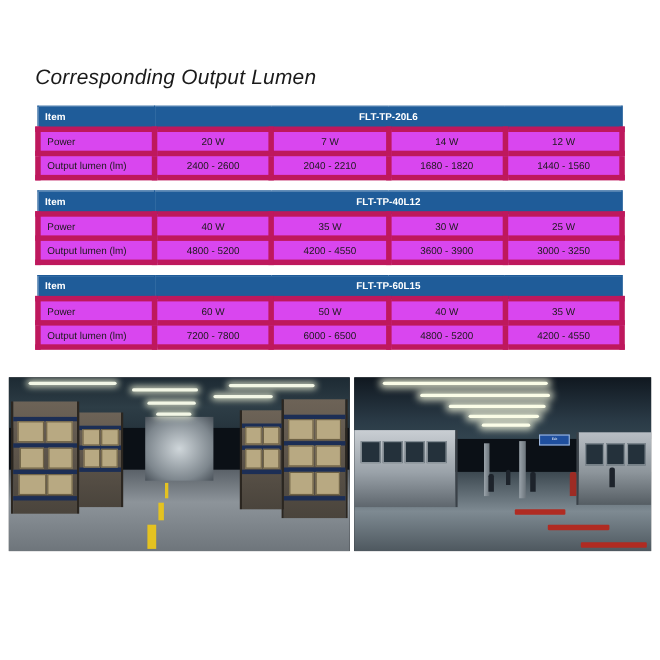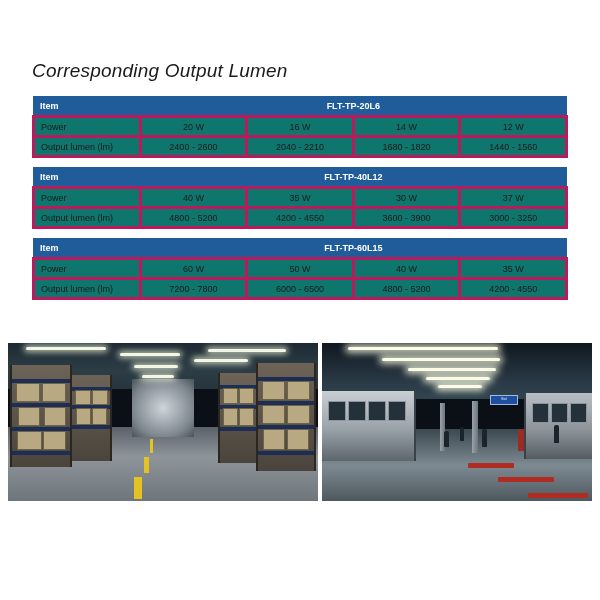--- a/index.html
+++ b/index.html
@@ -35,28 +35,28 @@
     margin: 0 0 14px 16px;
     font-weight: normal;
   }
   table.lumen {
     border-collapse: collapse;
     width: 536px;
     margin: 0 0 9px 16px;
     table-layout: fixed;
   }
   table.lumen td, table.lumen th {
-    border: 3px solid #be185d;
+    border: 5px solid #be185d;
     font-size: 9px;
     color: #1a1a1a;
     height: 17px;
     padding: 0 6px;
     font-weight: normal;
     text-align: center;
-    background: #0f766e;
+    background: #d946ef;
     white-space: nowrap;
   }
   table.lumen tr.header th {
     background: #1f5c99;
     color: #ffffff;
     font-weight: bold;
     border: 1px solid #1f5c99;
     font-size: 9px;
     height: 18px;
   }
@@ -192,21 +192,21 @@
 
     <table class="lumen">
       <tbody>
           <tr class="header">
         <th class="item-cell">Item</th>
         <th colspan="4">FLT-TP-20L6</th>
       </tr>
       <tr>
         <td class="label">Power</td>
         <td>20 W</td>
-        <td>16 W</td>
+        <td>7 W</td>
         <td>14 W</td>
         <td>12 W</td>
       </tr>
       <tr>
         <td class="label">Output lumen (lm)</td>
         <td>2400 - 2600</td>
         <td>2040 - 2210</td>
         <td>1680 - 1820</td>
         <td>1440 - 1560</td>
       </tr>
@@ -217,21 +217,21 @@
       <tbody>
           <tr class="header">
         <th class="item-cell">Item</th>
         <th colspan="4">FLT-TP-40L12</th>
       </tr>
       <tr>
         <td class="label">Power</td>
         <td>40 W</td>
         <td>35 W</td>
         <td>30 W</td>
-        <td>37 W</td>
+        <td>25 W</td>
       </tr>
       <tr>
         <td class="label">Output lumen (lm)</td>
         <td>4800 - 5200</td>
         <td>4200 - 4550</td>
         <td>3600 - 3900</td>
         <td>3000 - 3250</td>
       </tr>
     </tbody>
       </table>

